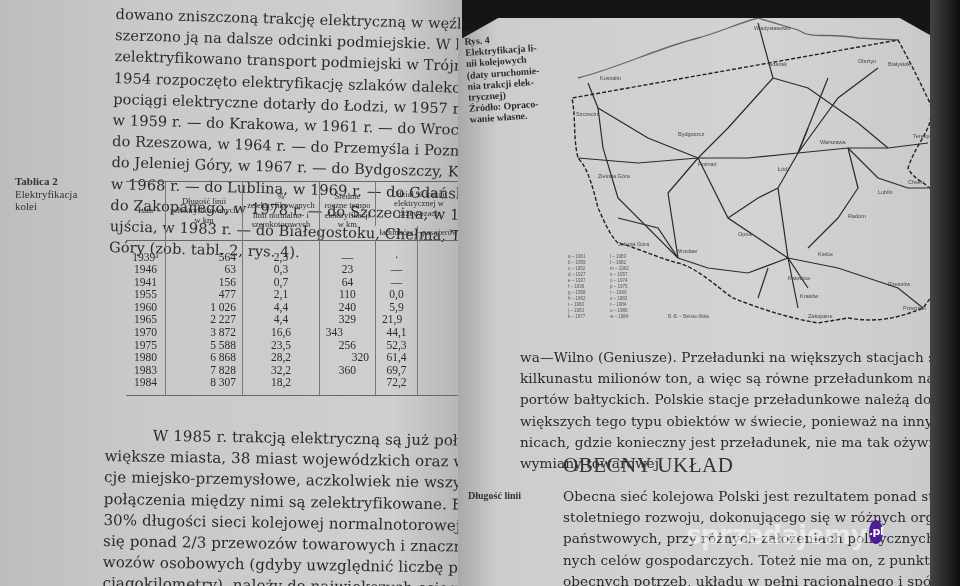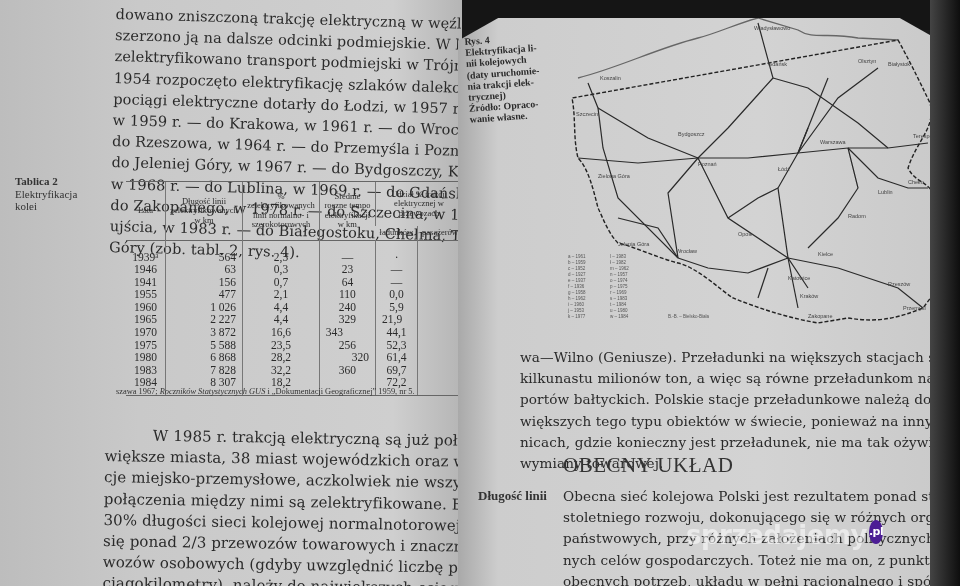--- a/index.html
+++ b/index.html
@@ -156,21 +156,20 @@
           <td>8 307</td>
           <td style="text-align:center">18,2</td>
           <td style="text-align:center"></td>
           <td style="text-align:center">72,2</td>
           <td></td>
         </tr>
     </tbody>
   </table>
 
   <div class="notes">
-    <div><span>szawa 1967; </span><i>Roczników Statystycznych GUS</i><span> i „Dokumentacji Geograficznej” 1959, nr 5.</span></div>
   </div>
 
   <div class="body-text" style="left:105px; top:425px; font-size:15px; line-height:21.5px; transform:rotate(0.9deg); transform-origin:left top;">
     <div style="padding-left:48px;">W 1985 r. trakcją elektryczną są już połączone 2</div>
     <div>większe miasta, 38 miast wojewódzkich oraz wszystkie aglo</div>
     <div>cje miejsko-przemysłowe, aczkolwiek nie wszystkie bezpoś</div>
     <div>połączenia między nimi są zelektryfikowane. Elektryfikacja p</div>
     <div>30% długości sieci kolejowej normalnotorowej, na której s</div>
     <div>się ponad 2/3 przewozów towarowych i znaczna większość</div>
     <div>wozów osobowych (gdyby uwzględnić liczbę pasażerów, a n</div>
@@ -275,21 +274,21 @@
     <div>wa—Wilno (Geniusze). Przeładunki na większych stacjach sięgają</div>
     <div>kilkunastu milionów ton, a więc są równe przeładunkom naszych</div>
     <div>portów bałtyckich. Polskie stacje przeładunkowe należą do naj-</div>
     <div>większych tego typu obiektów w świecie, ponieważ na innych gra-</div>
     <div>nicach, gdzie konieczny jest przeładunek, nie ma tak ożywionej</div>
     <div>wymiany towarowej.</div>
   </div>
 
   <div class="heading">OBECNY UKŁAD</div>
 
-  <div class="margin-note" style="left:20px; top:472px; font-weight:bold; font-size:13px;">
+  <div class="margin-note" style="left:10px; top:472px; font-weight:bold; font-size:10px;">
     <span>Długość linii</span>
   </div>
 
   <div class="body-text" style="left:105px; top:468px; font-size:13.6px; line-height:20.5px;">
     <div>Obecna sieć kolejowa Polski jest rezultatem ponad stuczterdzie-</div>
     <div>stoletniego rozwoju, dokonującego się w różnych organizmach</div>
     <div>państwowych, przy różnych założeniach politycznych i dla róż-</div>
     <div>nych celów gospodarczych. Toteż nie ma on, z punktu widzenia</div>
     <div>obecnych potrzeb, układu w pełni racjonalnego i spójnego, mimo</div>
 

